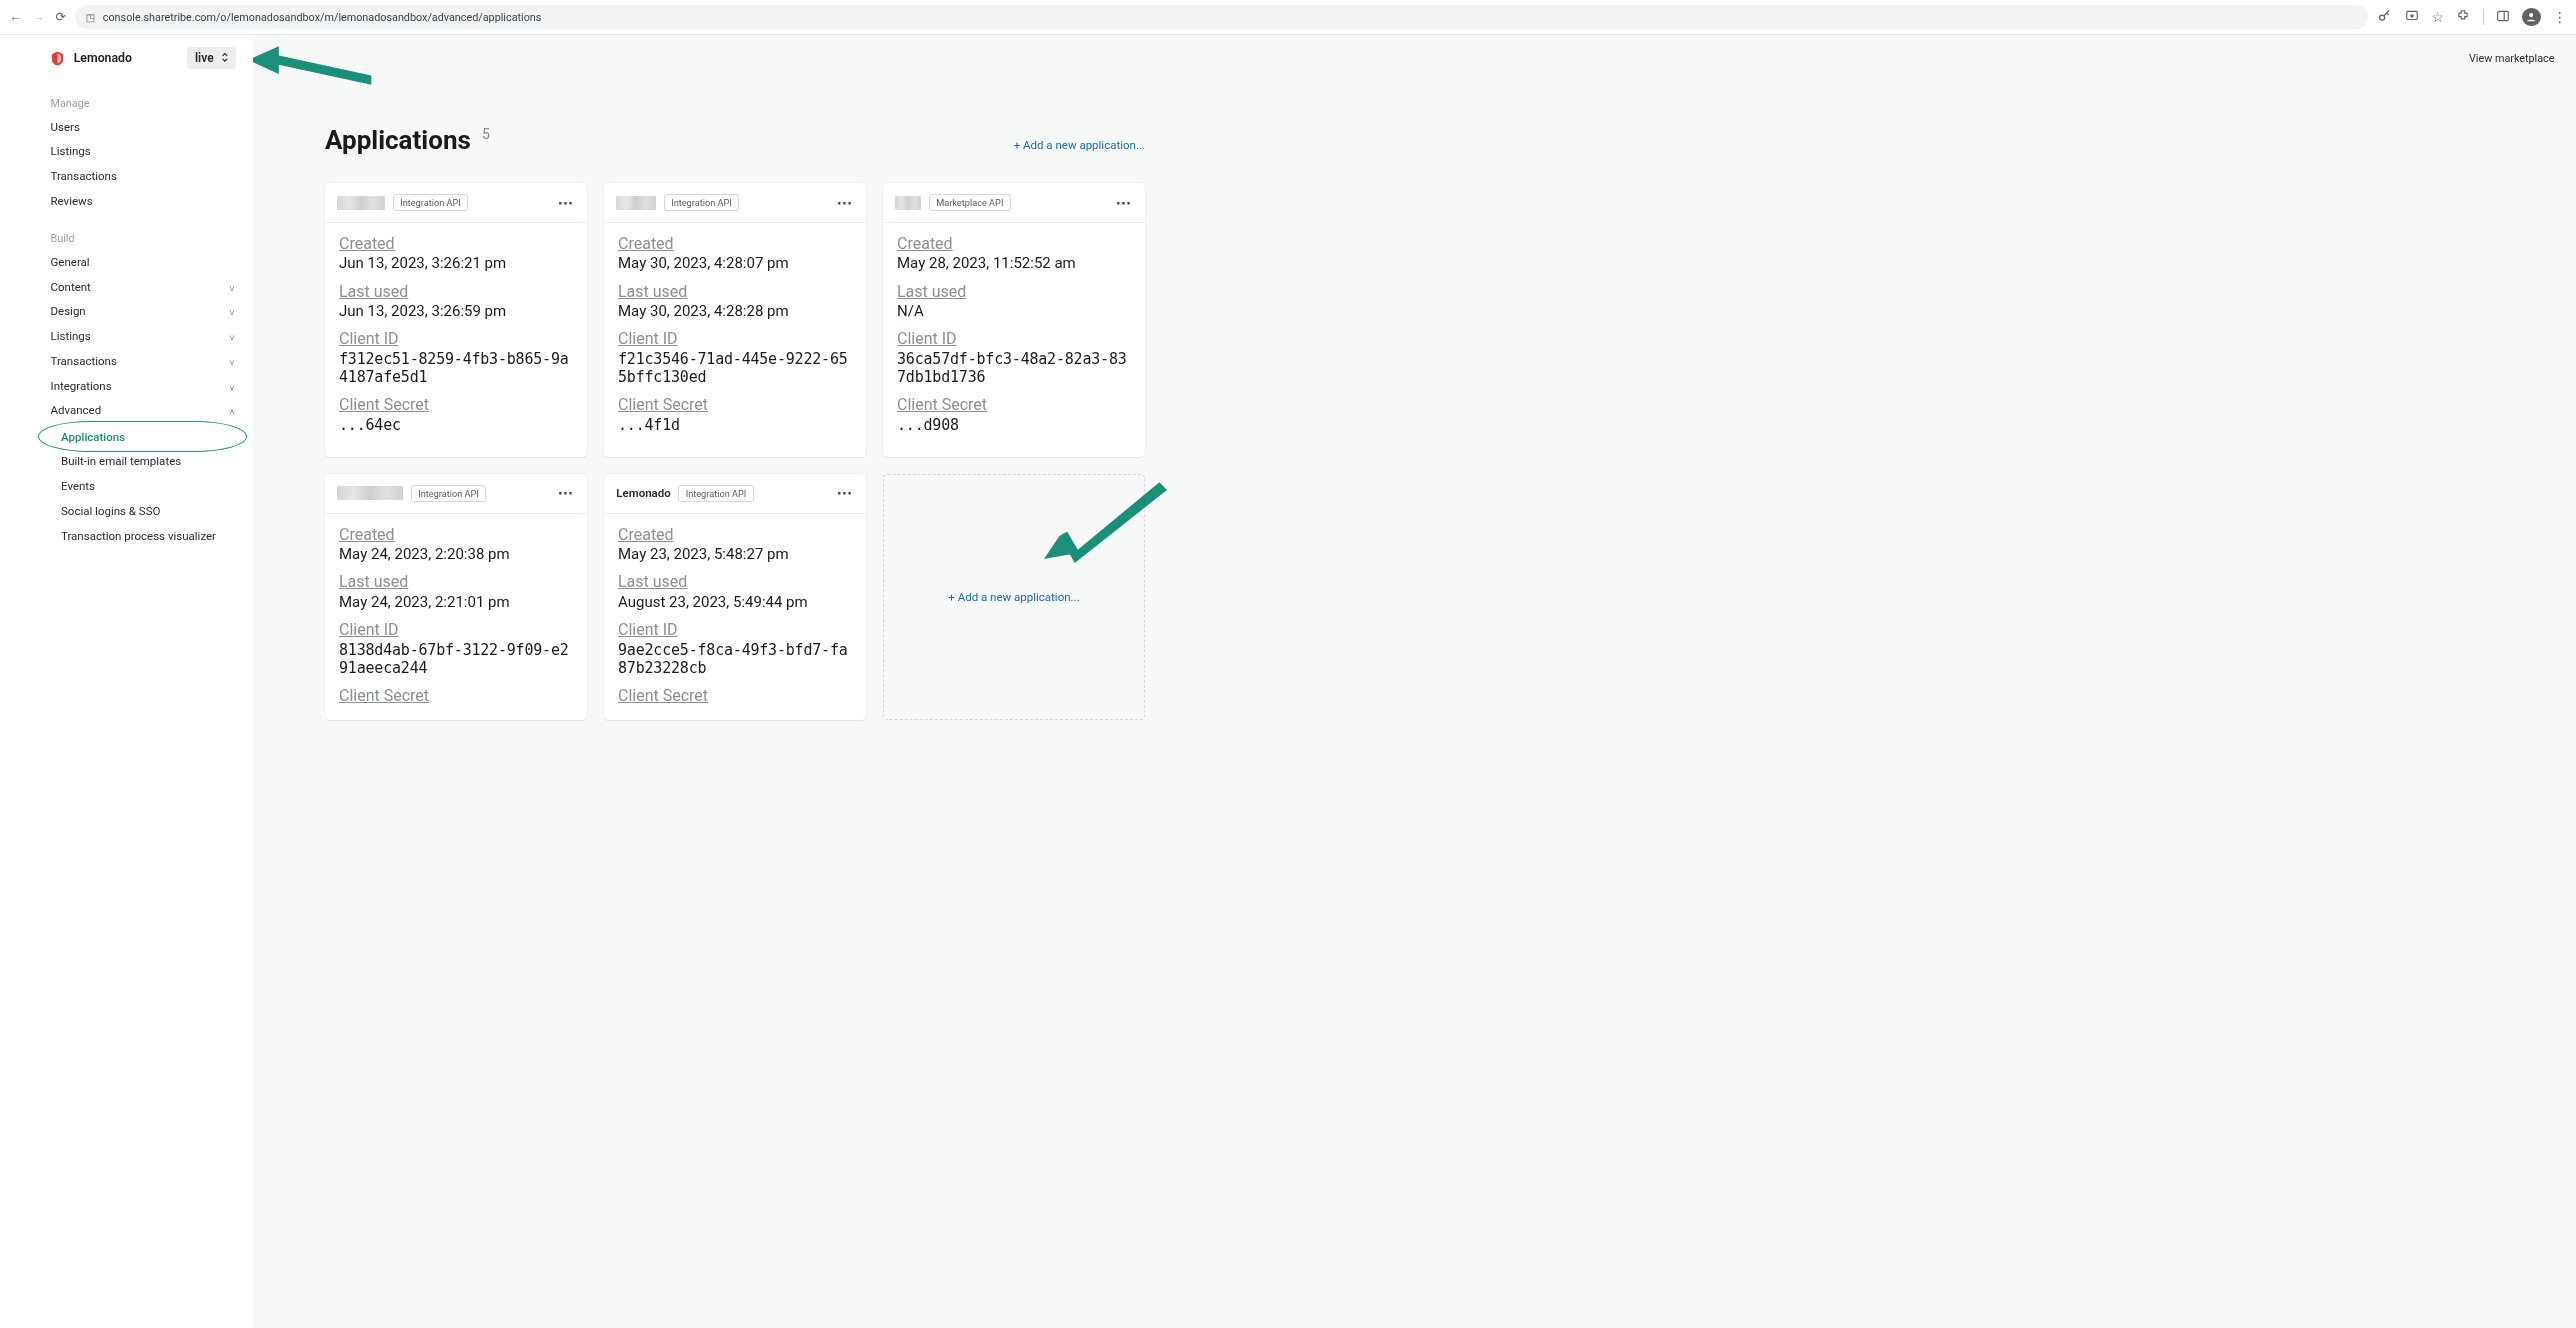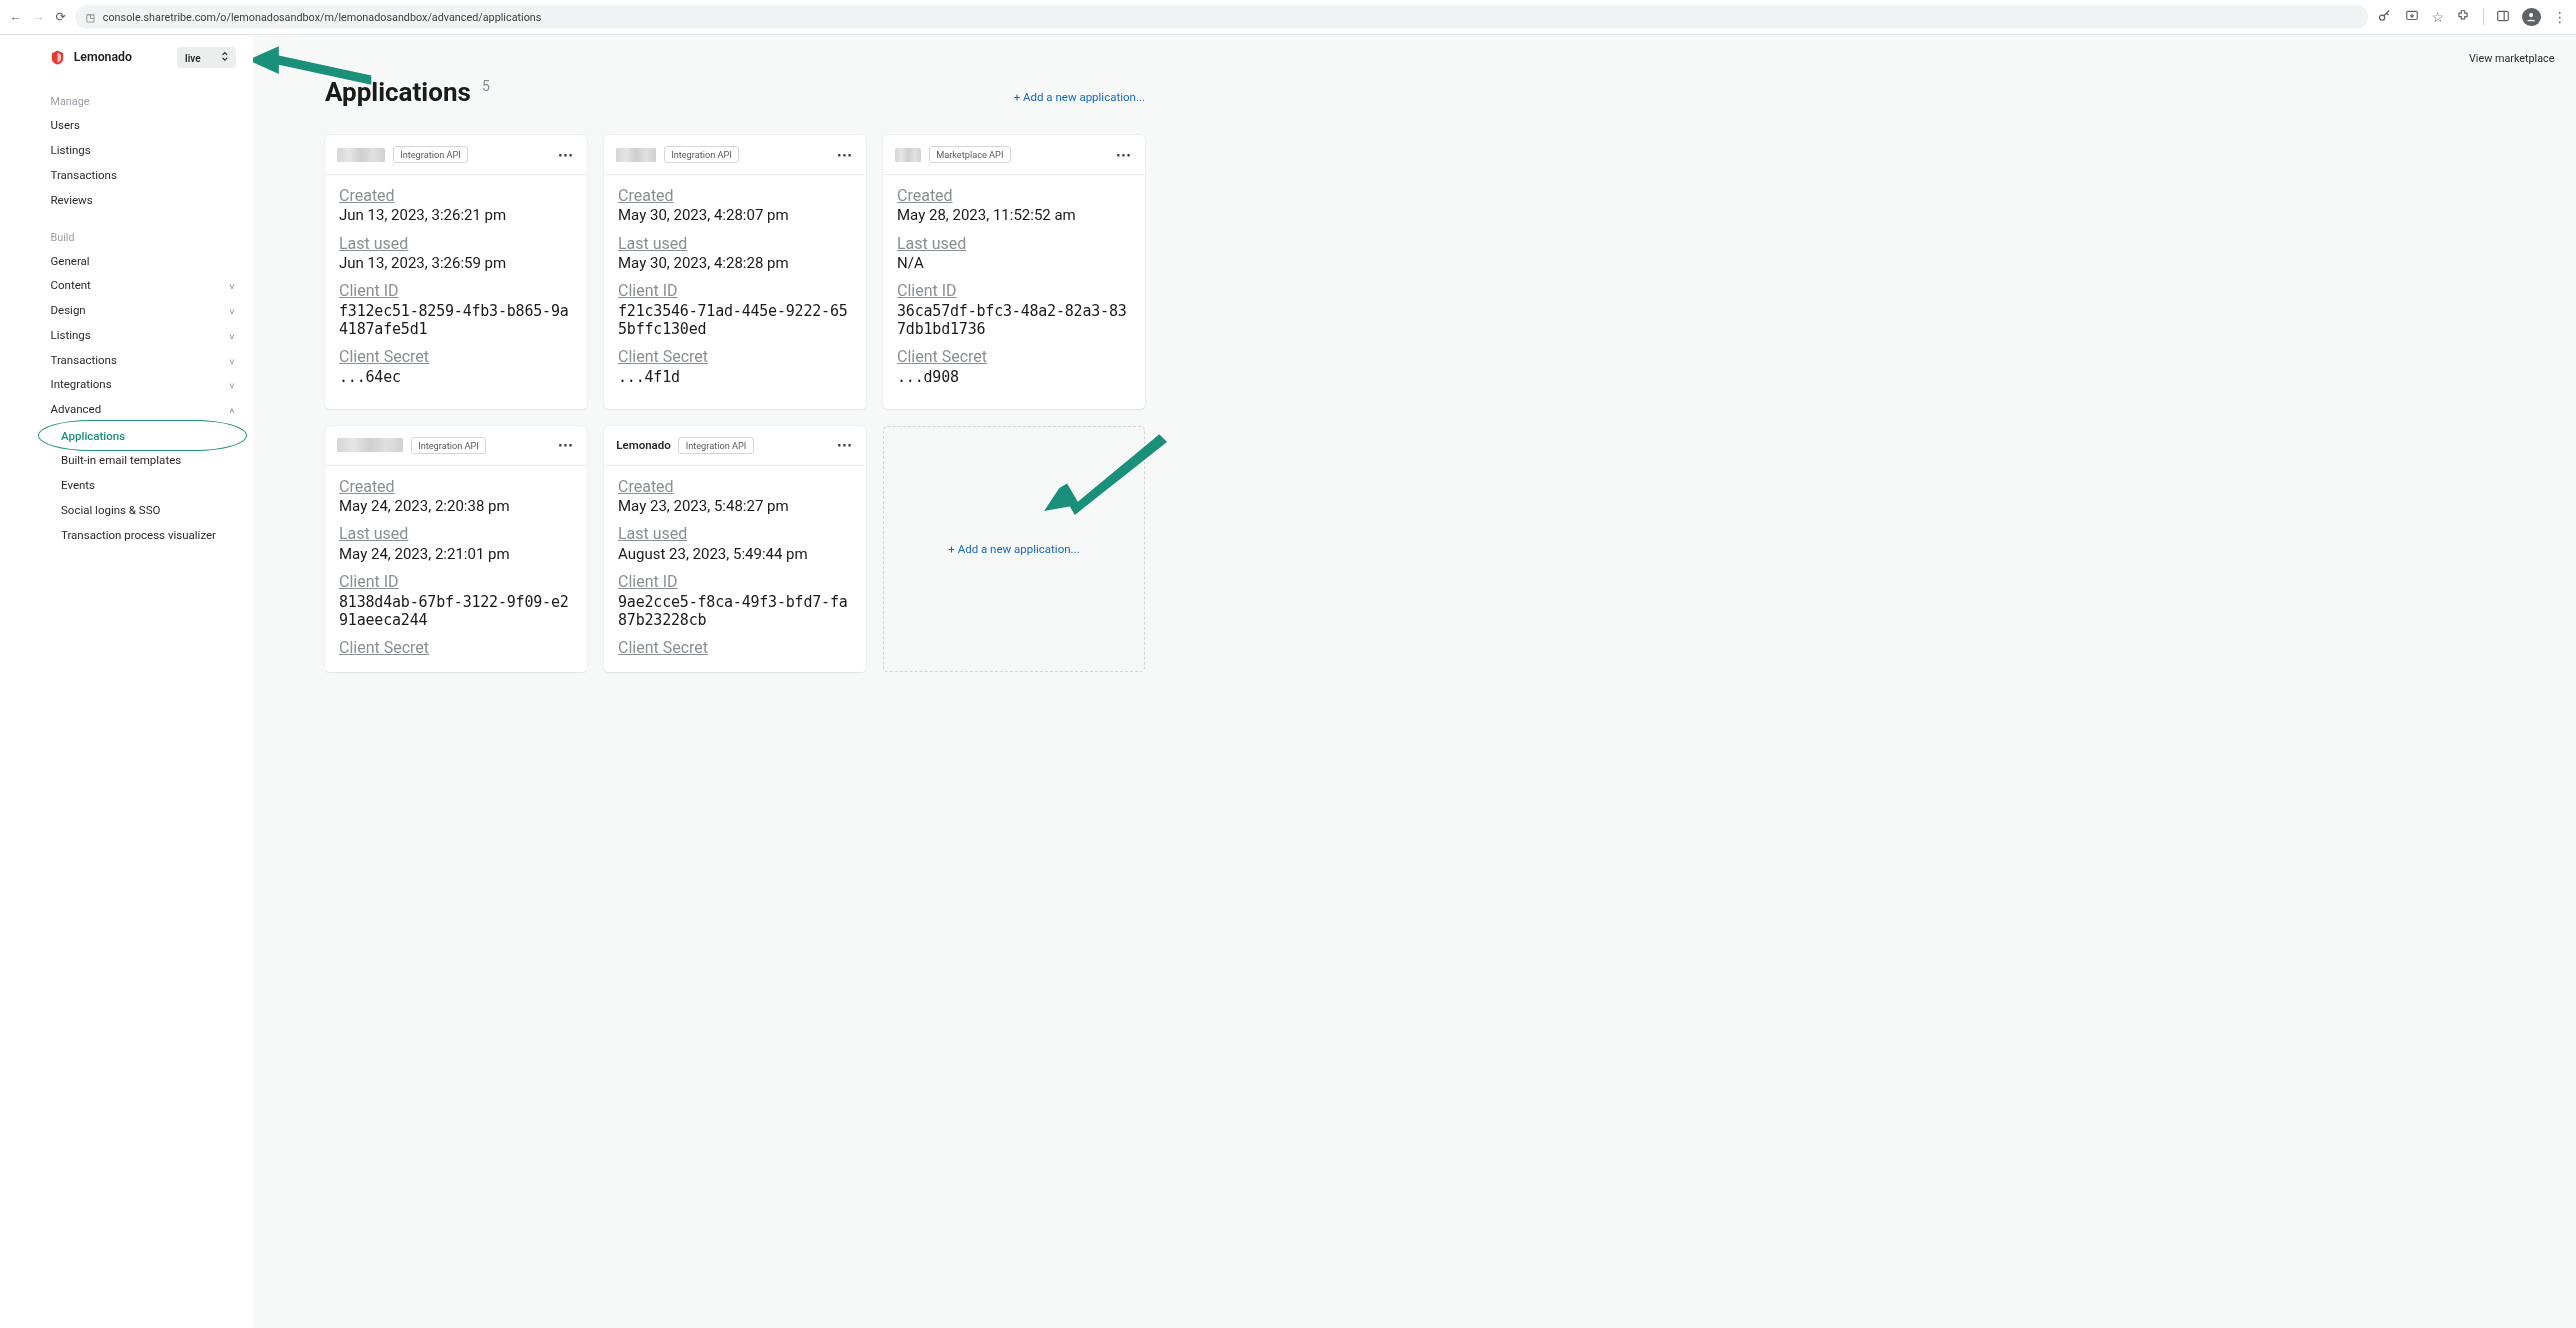--- a/index.html
+++ b/index.html
@@ -20,21 +20,21 @@
 
 .app { display: flex; height: calc(100vh - 35px); padding-left: 32px; }
 .sidebar { width: 221px; background: #fff; display: flex; flex-direction: column; }
 .main { flex: 1; background: #f7f8f8; overflow-y: auto; position: relative; }
 
 
 .sidebar-header { display: flex; align-items: center; justify-content: space-between; padding: 12.3px 17px; }
 .brand { display: flex; align-items: center; gap: 7.7px; }
 .brand-logo { width: 17px; height: 17px; }
 .brand-name { font-size: 12.3px; font-weight: 600; color: #1a1a1a; }
-.env-pill { background: #eceded; border-radius: 3.8px; padding: 3.8px 7.7px; display: flex; align-items: flex-end; gap: 20px; font-size: 10px; font-weight: 600; color: #2a2a2a; cursor: pointer; }
+.env-pill { background: #eceded; border-radius: 3.8px; padding: 3.8px 7.7px; display: flex; align-items: flex-end; gap: 7px; font-size: 12px; font-weight: 600; color: #2a2a2a; cursor: pointer; }
 .env-pill .chev { font-size: 7.7px; }
 
 
 .nav-group { padding: 7.7px 0 3.1px; }
 .nav-group-title { font-size: 10.8px; color: #9aa0a6; padding: 7.7px 18.5px 4.6px; font-weight: 400; }
 .nav-item { display: flex; align-items: flex-end; justify-content: space-between; padding: 5.4px 18.5px; font-size: 11.5px; color: #2a2a2a; cursor: pointer; }
 .nav-item .chev { color: #7a7a7a; font-size: 9.2px; }
 .nav-subitem { padding: 5.4px 18.5px 5.4px 29px; font-size: 11.5px; color: #2a2a2a; cursor: pointer; }
 .nav-subgroup { padding-top: 1.5px; }
 .nav-subitem.active { color: #1a8f7a; font-weight: 500; }
@@ -43,21 +43,21 @@
 
 
 .view-marketplace { position: absolute; top: 17px; right: 21.5px; font-size: 10.8px; color: #2a2a2a; cursor: pointer; }
 
 
 .annotation { position: absolute; pointer-events: none; }
 
 
 .content { padding: 42px 31px 31px 72px; max-width: 923px; }
 .page-head { display: flex; align-items: baseline; justify-content: space-between; margin-bottom: 28px; }
-.page-title { font-size: 26px; font-weight: 700; color: #1a1a1a; }
+.page-title { font-size: 26px; font-weight: 700; color: #1a1a1a; margin-top: 48px; }
 .page-title sup { font-size: 14px; color: #8a8a8a; font-weight: 400; margin-left: 4.6px; }
 .add-link { color: #1768c4; font-size: 11.5px; cursor: pointer; }
 
 
 .card-grid { display: grid; grid-template-columns: repeat(3, 1fr); gap: 17px; }
 .card { background: #fff; border-radius: 4.6px; box-shadow: 0 0.8px 1.5px rgba(0,0,0,0.06), 0 0 0 0.8px rgba(0,0,0,0.03); overflow: hidden; }
 .card-head { display: flex; align-items: center; padding: 10.8px 12.3px; border-bottom: 0.8px solid #eee; gap: 7.7px; }
 .blur-box { background: linear-gradient(90deg, #d6d6d6, #e6e6e6, #cfcfcf, #e0e0e0, #d1d1d1); filter: blur(0.4px); height: 14px; border-radius: 1.5px; }
 .app-name { font-size: 11.5px; font-weight: 600; color: #2a2a2a; white-space: nowrap; overflow: hidden; text-overflow: ellipsis; }
 .app-name.blurred { width: 48px; }

